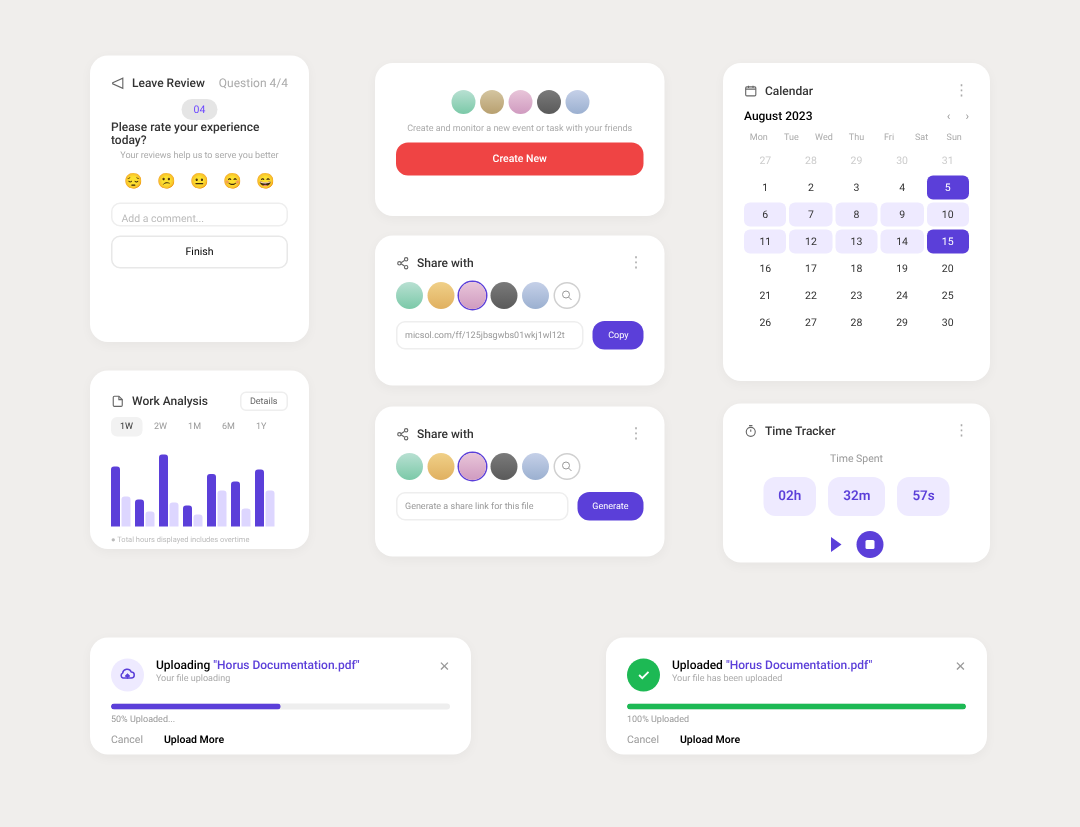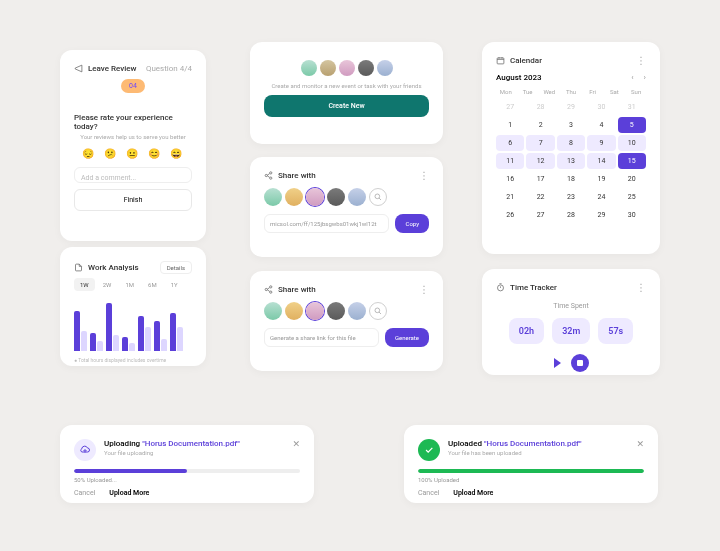--- a/index.html
+++ b/index.html
@@ -1,46 +1,46 @@
 <!DOCTYPE html>
 <html><head>
 <meta charset="utf-8">
 <style>
 *{margin:0;padding:0;box-sizing:border-box;font-family:-apple-system,BlinkMacSystemFont,"Segoe UI",Roboto,sans-serif}
 body{background:#f0eeec;width:720px;height:551px;overflow:hidden;position:relative}
 .card{background:#fff;border-radius:12px;box-shadow:0 2px 8px rgba(0,0,0,0.04);position:absolute;padding:14px}
-.c1{left:60px;top:50px;width:146px;height:191px}
+.c1{left:60px;top:37px;width:146px;height:191px}
 .c2{left:250px;top:42px;width:193px;height:102px;text-align:center}
 .c3{left:482px;top:42px;width:178px;height:212px}
 .c4{left:250px;top:157px;width:193px;height:100px}
 .c5{left:60px;top:247px;width:146px;height:119px}
 .c6{left:250px;top:271px;width:193px;height:100px}
 .c7{left:482px;top:269px;width:178px;height:106px}
 .c8{left:60px;top:425px;width:254px;height:78px}
 .c9{left:404px;top:425px;width:254px;height:78px}
 .hdr{display:flex;align-items:center;gap:5px;font-size:8px;font-weight:500;color:#333}
 .hdr .r{margin-left:auto;color:#aaa;font-weight:400}
 .ico{width:9px;height:9px;display:inline-block}
-.badge{background:#fdba74;color:#6b46ff;font-size:7px;padding:3px 8px;border-radius:10px;display:inline-block;margin:6px auto 20px}
+.badge{background:#e5e5e5;color:#6b46ff;font-size:7px;padding:3px 8px;border-radius:10px;display:inline-block;margin:6px auto 0}
 .q{font-size:8px;font-weight:500;text-align:left;color:#333}
 .sub{font-size:6px;color:#aaa;text-align:center;margin-top:2px}
 .emojis{display:flex;justify-content:space-around;margin:8px 4px;font-size:10px}
 .comment{border:1px solid #eee;border-radius:6px;font-size:7px;color:#bbb;padding:6px;height:16px;margin:4px 0}
 .btn{border:1px solid #e8e8e8;border-radius:6px;font-size:7px;padding:6px;text-align:center;background:#fff;width:100%}
 .avrow{display:flex;justify-content:center;gap:3px;margin:4px 0 6px}
 .av{width:16px;height:16px;border-radius:50%;display:inline-block}
 .av.a1{background:linear-gradient(#b8e0d2,#7bc9a8)}
 .av.a2{background:linear-gradient(#d4c5a0,#b8a070)}
 .av.a3{background:linear-gradient(#e8c5d9,#d09bc0)}
 .av.a4{background:linear-gradient(#7a7a7a,#5a5a5a)}
 .av.a5{background:linear-gradient(#c5d0e8,#9bb0d0)}
 .av.a6{background:linear-gradient(#f0d088,#e0b060)}
 .av.a7{width:18px;height:18px;border:1px solid #d0d0d0;background:#fff;display:flex;align-items:center;justify-content:center}
 .t1{font-size:9px;font-weight:600;color:#222}
-.pbtn{background:#0f766e;color:#fff;border:none;border-radius:8px;font-size:7px;font-weight:500;padding:7px 20px;margin-top:6px}
+.pbtn{background:#ef4444;color:#fff;border:none;border-radius:8px;font-size:7px;font-weight:500;padding:7px 20px;margin-top:6px}
 .calnav{display:flex;align-items:center;font-size:8px;margin:8px 0 6px}
 .calnav .arr{margin-left:auto;display:flex;gap:10px;color:#999}
 .dow{display:grid;grid-template-columns:repeat(7,1fr);font-size:6px;color:#aaa;text-align:center;gap:2px}
 .days{display:grid;grid-template-columns:repeat(5,1fr);font-size:7px;text-align:center;gap:2px;margin-top:4px}
 .day{padding:4px 0;border-radius:4px;color:#333}
 .day.dim{color:#ccc}
 .day.sel{background:#5b3fd9;color:#fff}
 .day.rng{background:#eeeaff}
 .linkrow{display:flex;gap:6px;margin-top:8px}
 .linkbox{flex:1;border:1px solid #eee;border-radius:6px;font-size:6px;color:#999;padding:5px;overflow:hidden;white-space:nowrap}

